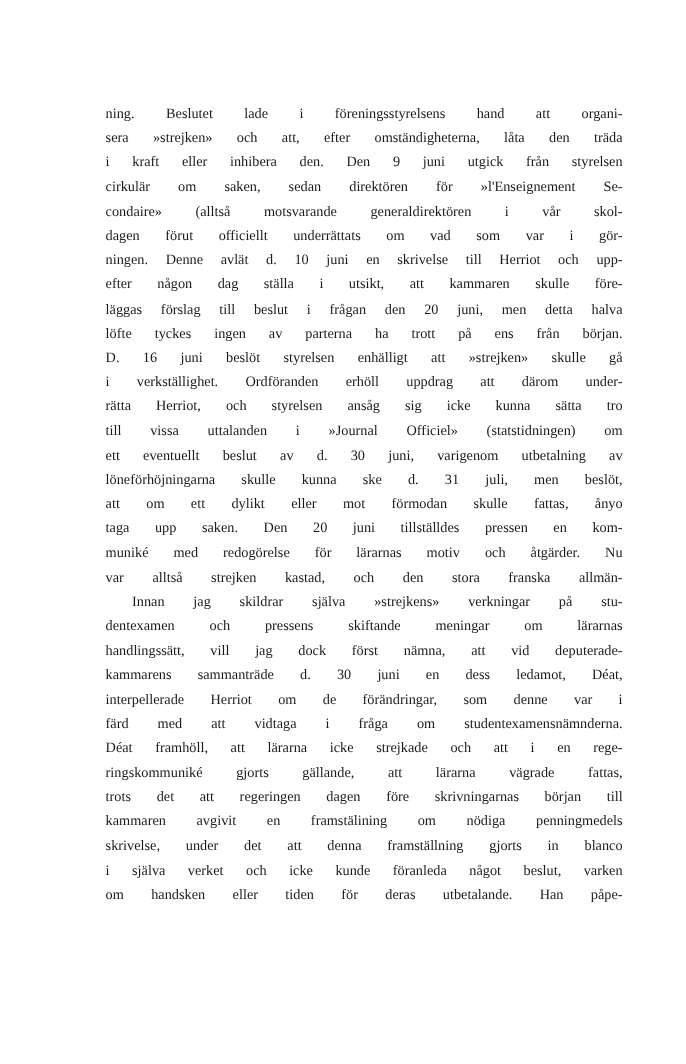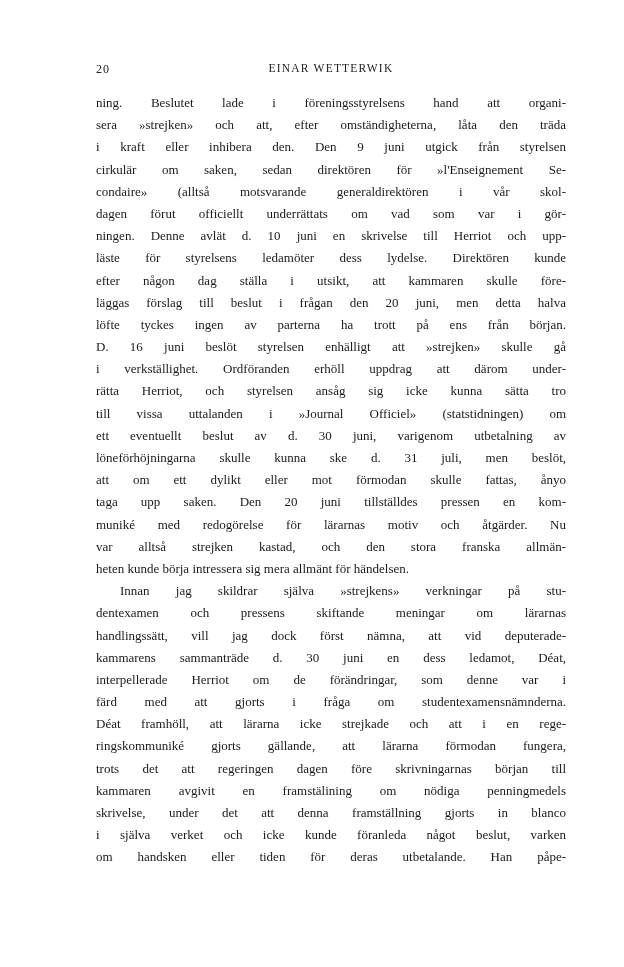--- a/index.html
+++ b/index.html
@@ -67,55 +67,49 @@
     .line.indent {
       padding-left: 24px;
       box-sizing: border-box;
       font-family: Liberation Serif, serif;
     }
   </style>
 </head>
 <body>
 
 <div class="page">
-  <div class="running-head">
-    <span class="page-number">20</span>
-    <span class="running-title">EINAR WETTERWIK</span>
-  </div>
 
   <div class="body-text">
     <span class="line">ning. Beslutet lade i föreningsstyrelsens hand att organi-</span>
     <span class="line">sera »strejken» och att, efter omständigheterna, låta den träda</span>
     <span class="line">i kraft eller inhibera den. Den 9 juni utgick från styrelsen</span>
     <span class="line">cirkulär om saken, sedan direktören för »l'Enseignement Se-</span>
     <span class="line">condaire» (alltså motsvarande generaldirektören i vår skol-</span>
     <span class="line">dagen förut officiellt underrättats om vad som var i gör-</span>
     <span class="line">ningen. Denne avlät d. 10 juni en skrivelse till Herriot och upp-</span>
-    <span class="line">läste för styrelsens ledamöter dess lydelse. Direktören kunde</span>
     <span class="line">efter någon dag ställa i utsikt, att kammaren skulle före-</span>
     <span class="line">läggas förslag till beslut i frågan den 20 juni, men detta halva</span>
     <span class="line">löfte tyckes ingen av parterna ha trott på ens från början.</span>
     <span class="line">D. 16 juni beslöt styrelsen enhälligt att »strejken» skulle gå</span>
     <span class="line">i verkställighet. Ordföranden erhöll uppdrag att därom under-</span>
     <span class="line">rätta Herriot, och styrelsen ansåg sig icke kunna sätta tro</span>
     <span class="line">till vissa uttalanden i »Journal Officiel» (statstidningen) om</span>
     <span class="line">ett eventuellt beslut av d. 30 juni, varigenom utbetalning av</span>
     <span class="line">löneförhöjningarna skulle kunna ske d. 31 juli, men beslöt,</span>
     <span class="line">att om ett dylikt eller mot förmodan skulle fattas, ånyo</span>
     <span class="line">taga upp saken. Den 20 juni tillställdes pressen en kom-</span>
     <span class="line">muniké med redogörelse för lärarnas motiv och åtgärder. Nu</span>
     <span class="line">var alltså strejken kastad, och den stora franska allmän-</span>
-    <span class="line last">heten kunde börja intressera sig mera allmänt för händelsen.</span>
     <span class="line indent">Innan jag skildrar själva »strejkens» verkningar på stu-</span>
     <span class="line">dentexamen och pressens skiftande meningar om lärarnas</span>
     <span class="line">handlingssätt, vill jag dock först nämna, att vid deputerade-</span>
     <span class="line">kammarens sammanträde d. 30 juni en dess ledamot, Déat,</span>
     <span class="line">interpellerade Herriot om de förändringar, som denne var i</span>
-    <span class="line">färd med att gjorts i fråga om studentexamensnämnderna.</span>
+    <span class="line">färd med att vidtaga i fråga om studentexamensnämnderna.</span>
     <span class="line">Déat framhöll, att lärarna icke strejkade och att i en rege-</span>
-    <span class="line">ringskommuniké gjorts gällande, att lärarna förmodan fungera,</span>
+    <span class="line">ringskommuniké gjorts gällande, att lärarna vägrade fattas,</span>
     <span class="line">trots det att regeringen dagen före skrivningarnas början till</span>
     <span class="line">kammaren avgivit en framstälining om nödiga penningmedels</span>
     <span class="line">skrivelse, under det att denna framställning gjorts in blanco</span>
     <span class="line">i själva verket och icke kunde föranleda något beslut, varken</span>
     <span class="line">om handsken eller tiden för deras utbetalande. Han påpe-</span>
   </div>
 </div>
 
 </body></html>

